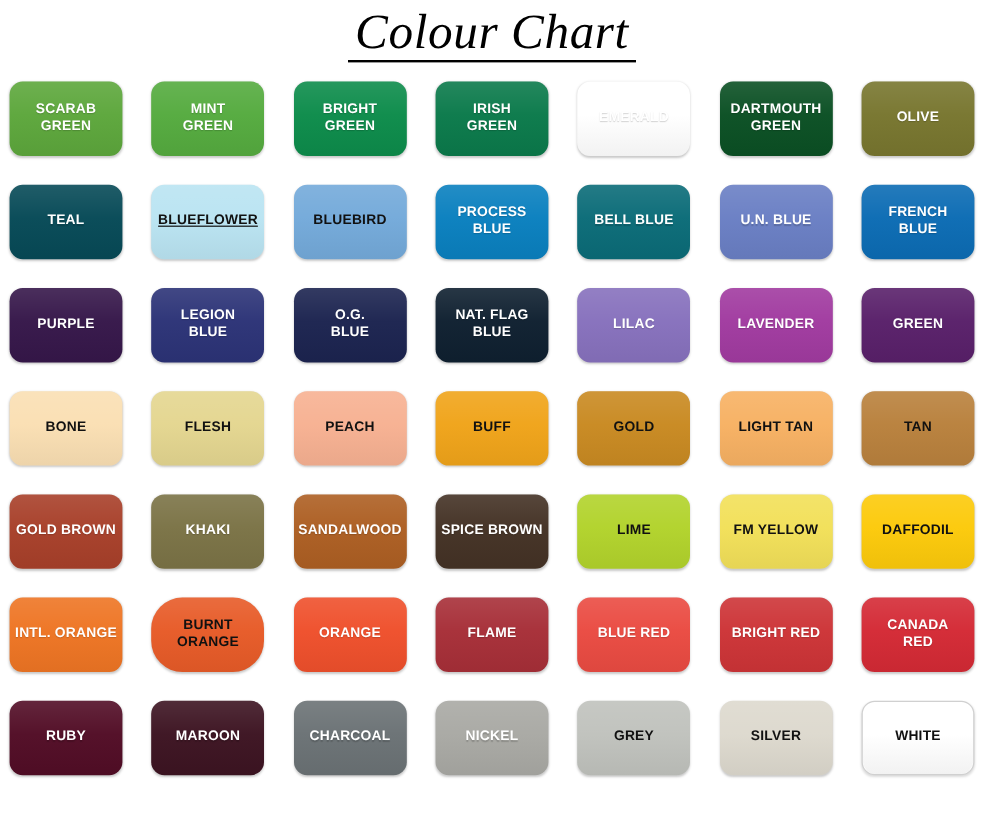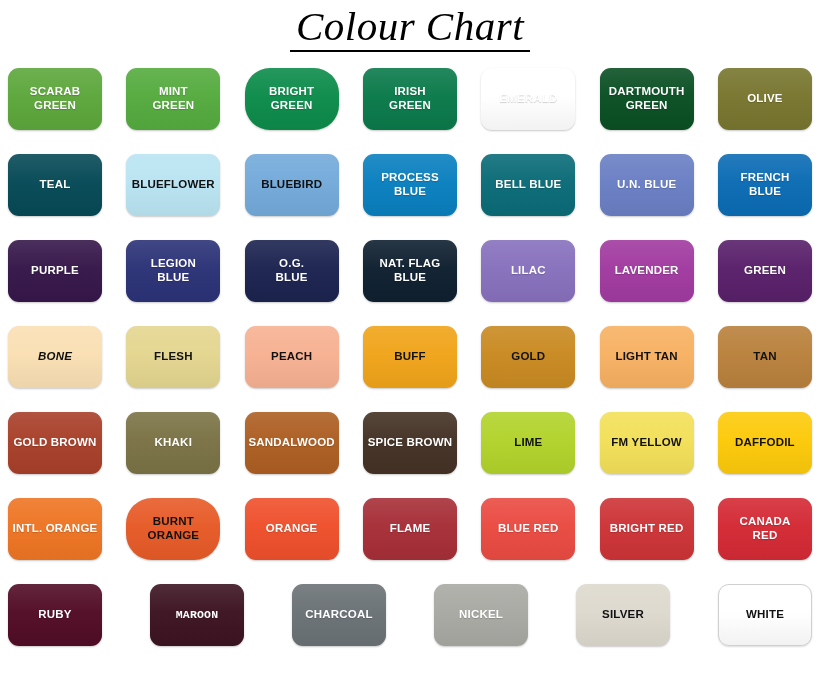--- a/index.html
+++ b/index.html
@@ -114,21 +114,21 @@
   <div class="grid">
       <div class="row">
         <div class="swatch" title="SCARAB GREEN" style="background: rgb(93, 167, 60);">
           <span class="swatch-label light-text" style="color: rgb(255, 255, 255);">SCARAB
 GREEN</span>
         </div>
         <div class="swatch" title="MINT GREEN" style="background: rgb(85, 171, 63);">
           <span class="swatch-label light-text" style="color: rgb(255, 255, 255);">MINT
 GREEN</span>
         </div>
-        <div class="swatch" title="BRIGHT GREEN" style="background: rgb(13, 140, 75); border-radius: 25px;">
+        <div class="swatch" title="BRIGHT GREEN" style="background: rgb(13, 140, 75);">
           <span class="swatch-label light-text" style="color: rgb(255, 255, 255);">BRIGHT
 GREEN</span>
         </div>
         <div class="swatch" title="IRISH GREEN" style="background: rgb(11, 122, 75);">
           <span class="swatch-label light-text" style="color: rgb(255, 255, 255);">IRISH
 GREEN</span>
         </div>
         <div class="swatch" title="EMERALD">
           <span class="swatch-label light-text" style="color: rgb(255, 255, 255);">EMERALD</span>
         </div>
@@ -138,21 +138,21 @@
         </div>
         <div class="swatch" title="OLIVE" style="background: rgb(120, 118, 47);">
           <span class="swatch-label light-text" style="color: rgb(255, 255, 255);">OLIVE</span>
         </div>
       </div>
       <div class="row">
         <div class="swatch" title="TEAL" style="background: rgb(7, 74, 87);">
           <span class="swatch-label light-text" style="color: rgb(255, 255, 255);">TEAL</span>
         </div>
         <div class="swatch" title="BLUEFLOWER" style="background: rgb(186, 228, 242);">
-          <span class="swatch-label dark-text" style="color: rgb(17, 17, 17);">BLUEFLOWER</span>
+          <span class="swatch-label dark-text" style="color: rgb(17, 17, 17); text-decoration: underline;">BLUEFLOWER</span>
         </div>
         <div class="swatch" title="BLUEBIRD" style="background: rgb(116, 170, 218);">
           <span class="swatch-label dark-text" style="color: rgb(17, 17, 17);">BLUEBIRD</span>
         </div>
         <div class="swatch" title="PROCESS BLUE" style="background: rgb(10, 128, 191);">
           <span class="swatch-label light-text" style="color: rgb(255, 255, 255);">PROCESS
 BLUE</span>
         </div>
         <div class="swatch" title="BELL BLUE" style="background: rgb(11, 108, 120);">
           <span class="swatch-label light-text" style="color: rgb(255, 255, 255);">BELL BLUE</span>
@@ -185,21 +185,21 @@
           <span class="swatch-label light-text" style="color: rgb(255, 255, 255);">LILAC</span>
         </div>
         <div class="swatch" title="LAVENDER" style="background: rgb(161, 59, 160);">
           <span class="swatch-label light-text" style="color: rgb(255, 255, 255);">LAVENDER</span>
         </div>
         <div class="swatch" title="PANSY" style="background: rgb(89, 32, 106);">
           <span class="swatch-label light-text" style="color: rgb(255, 255, 255);">GREEN</span>
         </div>
       </div>
       <div class="row">
-        <div class="swatch" title="BONE" style="background: rgb(250, 223, 179); font-style: italic;">
+        <div class="swatch" title="BONE" style="background: rgb(250, 223, 179);">
           <span class="swatch-label dark-text" style="color: rgb(17, 17, 17);">BONE</span>
         </div>
         <div class="swatch" title="FLESH" style="background: rgb(228, 214, 144);">
           <span class="swatch-label dark-text" style="color: rgb(17, 17, 17);">FLESH</span>
         </div>
         <div class="swatch" title="PEACH" style="background: rgb(247, 177, 146);">
           <span class="swatch-label dark-text" style="color: rgb(17, 17, 17);">PEACH</span>
         </div>
         <div class="swatch" title="BUFF" style="background: rgb(240, 164, 26);">
           <span class="swatch-label dark-text" style="color: rgb(17, 17, 17);">BUFF</span>
@@ -260,28 +260,31 @@
         <div class="swatch" title="CANADA RED" style="background: rgb(212, 42, 53);">
           <span class="swatch-label light-text" style="color: rgb(255, 255, 255);">CANADA
 RED</span>
         </div>
       </div>
       <div class="row">
         <div class="swatch" title="RUBY" style="background: rgb(82, 13, 38);">
           <span class="swatch-label light-text" style="color: rgb(255, 255, 255);">RUBY</span>
         </div>
         <div class="swatch" title="MAROON" style="background: rgb(61, 20, 34);">
-          <span class="swatch-label light-text" style="color: rgb(255, 255, 255); font-family: Liberation Mono, monospace;">MAROON</span>
+          <span class="swatch-label light-text" style="color: rgb(255, 255, 255);">MAROON</span>
         </div>
         <div class="swatch" title="CHARCOAL" style="background: rgb(107, 114, 117);">
           <span class="swatch-label light-text" style="color: rgb(255, 255, 255);">CHARCOAL</span>
         </div>
         <div class="swatch" title="NICKEL" style="background: rgb(169, 169, 164);">
           <span class="swatch-label light-text" style="color: rgb(255, 255, 255);">NICKEL</span>
         </div>
+        <div class="swatch" title="GREY" style="background: rgb(192, 194, 189);">
+          <span class="swatch-label dark-text" style="color: rgb(17, 17, 17);">GREY</span>
+        </div>
         <div class="swatch" title="SILVER" style="background: rgb(221, 217, 206);">
           <span class="swatch-label dark-text" style="color: rgb(17, 17, 17);">SILVER</span>
         </div>
         <div class="swatch outlined" title="WHITE" style="background: rgb(255, 255, 255);">
           <span class="swatch-label dark-text" style="color: rgb(17, 17, 17);">WHITE</span>
         </div>
       </div>
     </div>
 
 </div>

